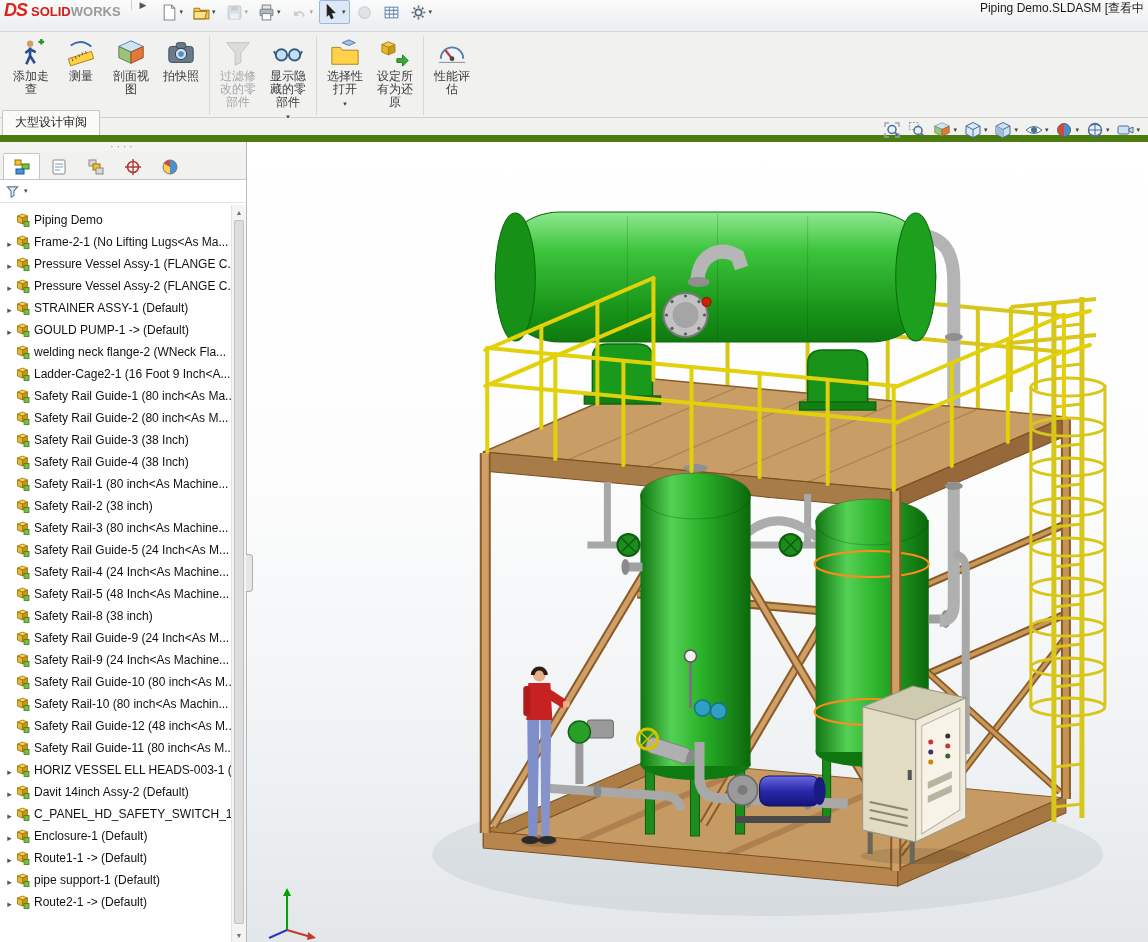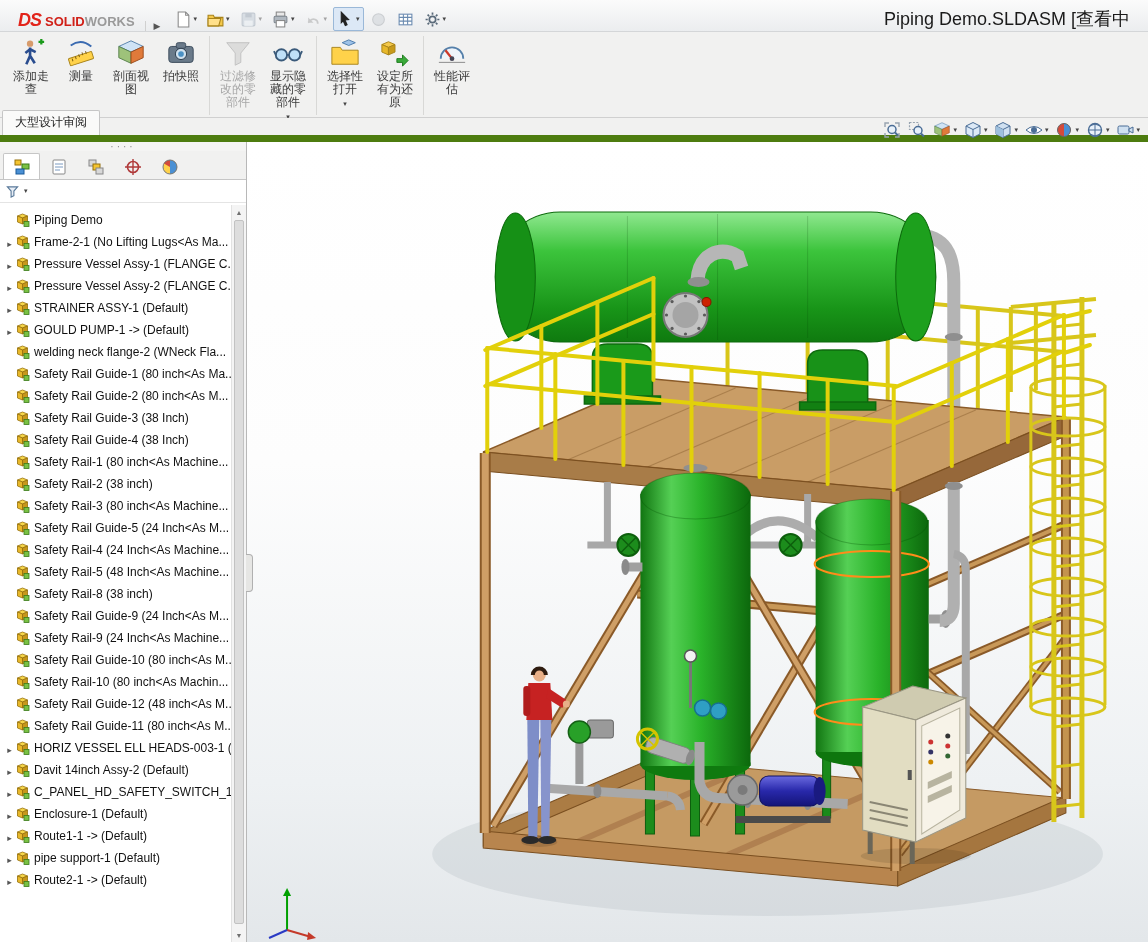--- a/index.html
+++ b/index.html
@@ -1,33 +1,33 @@
 <!DOCTYPE html>
 <html><head>
 <meta charset="utf-8">
 <style>
 *{box-sizing:border-box;margin:0;padding:0}
 html,body{width:1148px;height:942px;overflow:hidden}
 body{font-family:"Liberation Sans","DejaVu Sans",sans-serif;font-size:12px;color:#222;background:#f0f0ef;position:relative}
 svg{display:block}
 
-.titlebar{height:32px;display:flex;align-items:flex-end;background:linear-gradient(#fbfbfb,#ebedef);border-bottom:1px solid #d4d6d8;padding:0 18px}
+.titlebar{height:32px;display:flex;align-items:flex-start;background:linear-gradient(#fbfbfb,#ebedef);border-bottom:1px solid #d4d6d8;padding:0 4px}
 .logo{display:flex;align-items:baseline;margin-right:8px;white-space:nowrap}
 .logo .ds{font-style:italic;font-weight:bold;font-size:18px;color:#e2231a;letter-spacing:-1px;margin-right:4px}
 .logo .solid{font-weight:bold;font-size:13px;color:#d02018}
 .logo .works{font-weight:bold;font-size:13px;color:#9a9a9a}
 .menu-arrow{color:#555;font-size:9px;margin:0 10px 0 2px;border-left:1px solid #d0d0d0;padding-left:8px;cursor:pointer}
 .qt{display:flex;align-items:center;gap:2px}
 .qt-btn{display:flex;align-items:center;height:24px;padding:2px 3px;border:1px solid transparent;border-radius:2px}
 .qt-btn.active{background:#dce8f6;border-color:#9ab8d8}
 .qt-btn.disabled{opacity:.45}
 .ic{width:17px;height:17px;display:block}
 .ic svg{width:100%;height:100%}
 .caret{font-size:7px;color:#444;margin-left:2px}
-.doc-title{margin-left:auto;font-size:18px;color:#1a1a1a;white-space:nowrap}
+.doc-title{margin-left:auto;font-size:12px;color:#1a1a1a;white-space:nowrap}
 
 .ribbon{height:86px;background:#f1f1f0;border-bottom:1px solid #d0d0d0;display:flex;align-items:flex-start;padding:2px 13px 0 6px}
 .ribbon-btn{width:50px;min-height:80px;display:flex;flex-direction:column;align-items:center;padding:3px 2px 0;text-align:center;color:#3a3a3a;line-height:13px;border:1px solid transparent;border-radius:2px}
 .ric{width:30px;height:30px;margin-bottom:2px;display:block}
 .ric svg{width:100%;height:100%}
 .rlabel{max-width:46px;font-size:12px;word-break:break-all}
 .ribbon-btn.disabled{color:#a6a6a6}
 .ribbon-btn.disabled .ric{filter:grayscale(1);opacity:.5}
 .ribbon-sep{width:1px;align-self:stretch;background:#d8d8d6;margin:2px 3px}
 .rcaret{font-size:7px;color:#444;margin-top:1px}
@@ -494,20 +494,32 @@
           <div class="tree-row">
             <span class="tw"></span>
             <span class="tree-ic">
               <svg viewBox="0 0 14 14">
                 <path d="M7 1 L12 3 L7 5 L2 3 Z" fill="#f6d64a" stroke="#96700a" stroke-width="0.8"></path>
                 <path d="M2 3v6l5 2V5z" fill="#e8b82a" stroke="#96700a" stroke-width="0.8"></path>
                 <path d="M12 3v6l-5 2V5z" fill="#c8981a" stroke="#96700a" stroke-width="0.8"></path>
                 <rect x="8.5" y="8.5" width="5" height="5" fill="#7ac143" stroke="#3a7a1a" stroke-width="0.8"></rect>
               </svg>
             </span>
+            <span class="tree-label">Ladder-Cage2-1 (16 Foot 9 Inch&lt;A...</span>
+          </div>
+          <div class="tree-row">
+            <span class="tw"></span>
+            <span class="tree-ic">
+              <svg viewBox="0 0 14 14">
+                <path d="M7 1 L12 3 L7 5 L2 3 Z" fill="#f6d64a" stroke="#96700a" stroke-width="0.8"></path>
+                <path d="M2 3v6l5 2V5z" fill="#e8b82a" stroke="#96700a" stroke-width="0.8"></path>
+                <path d="M12 3v6l-5 2V5z" fill="#c8981a" stroke="#96700a" stroke-width="0.8"></path>
+                <rect x="8.5" y="8.5" width="5" height="5" fill="#7ac143" stroke="#3a7a1a" stroke-width="0.8"></rect>
+              </svg>
+            </span>
             <span class="tree-label">Safety Rail Guide-1 (80 inch&lt;As Ma...</span>
           </div>
           <div class="tree-row">
             <span class="tw"></span>
             <span class="tree-ic">
               <svg viewBox="0 0 14 14">
                 <path d="M7 1 L12 3 L7 5 L2 3 Z" fill="#f6d64a" stroke="#96700a" stroke-width="0.8"></path>
                 <path d="M2 3v6l5 2V5z" fill="#e8b82a" stroke="#96700a" stroke-width="0.8"></path>
                 <path d="M12 3v6l-5 2V5z" fill="#c8981a" stroke="#96700a" stroke-width="0.8"></path>
                 <rect x="8.5" y="8.5" width="5" height="5" fill="#7ac143" stroke="#3a7a1a" stroke-width="0.8"></rect>

